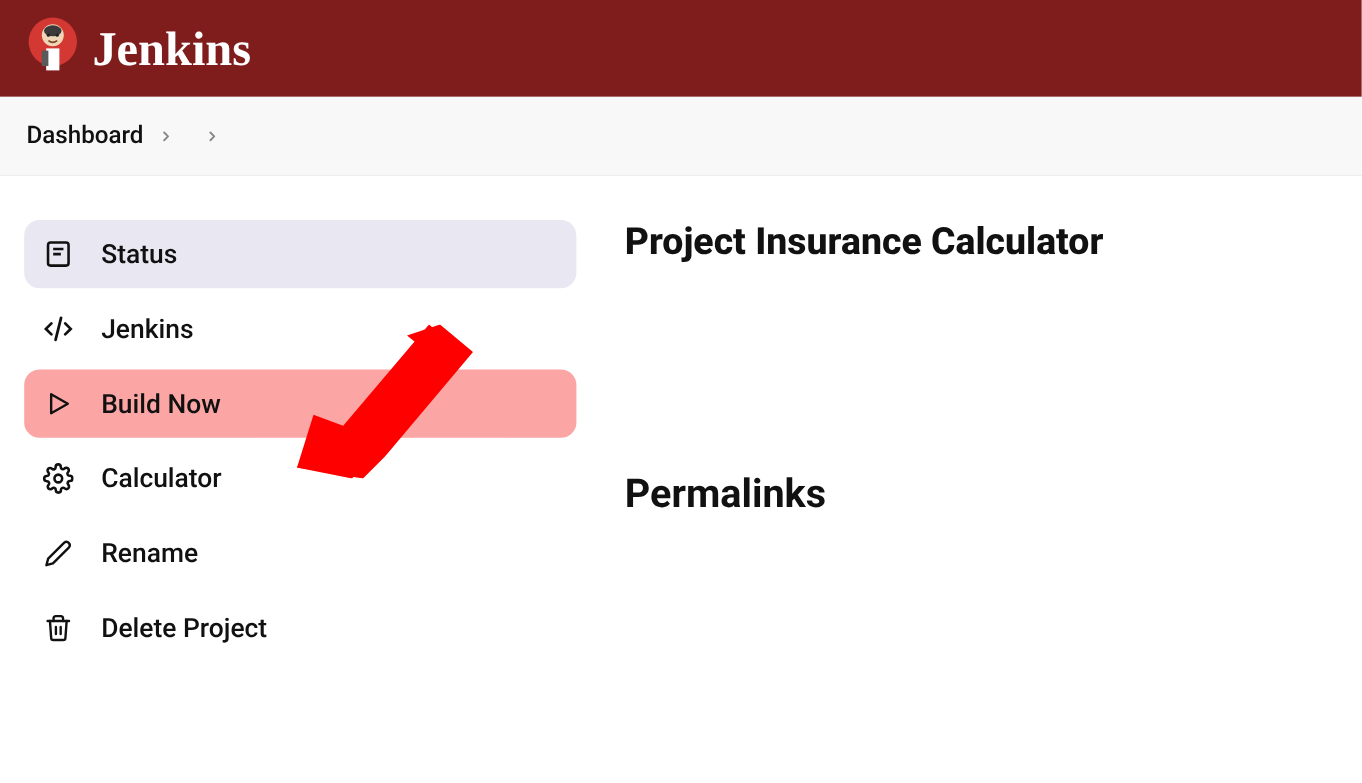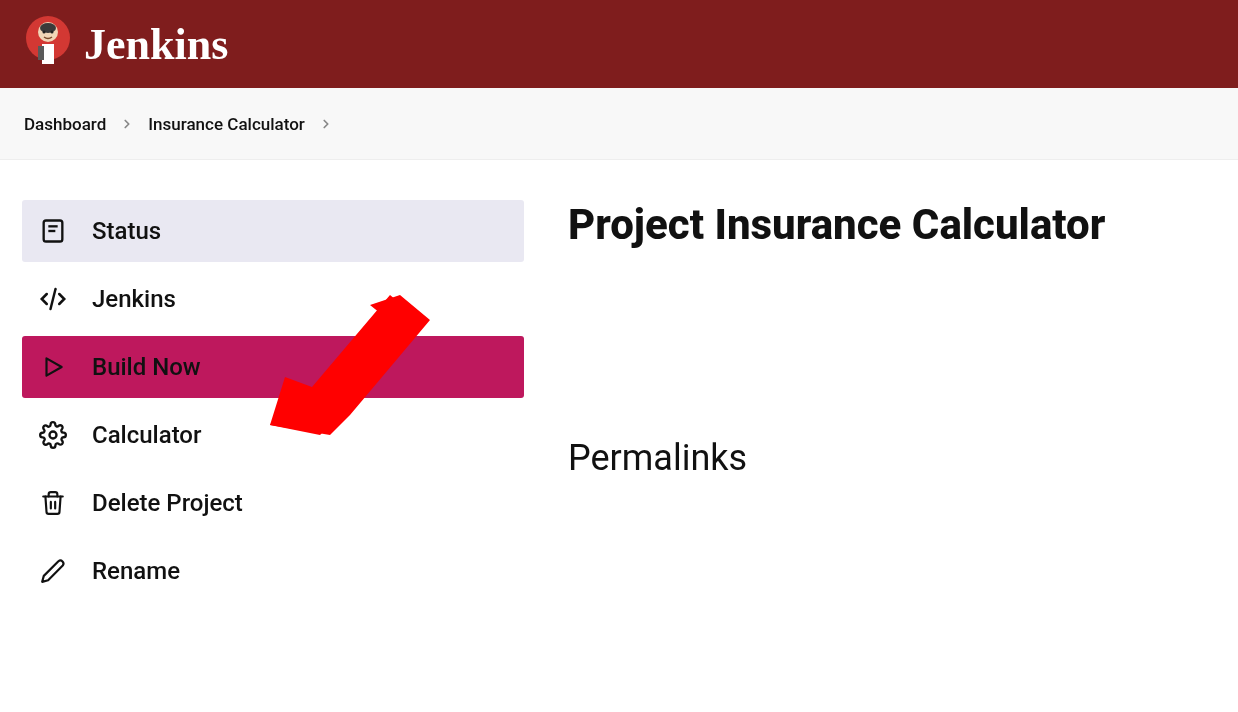--- a/index.html
+++ b/index.html
@@ -3,36 +3,36 @@
 <meta charset="utf-8">
 <style>
   * { margin: 0; padding: 0; box-sizing: border-box; }
   body { font-family: -apple-system, BlinkMacSystemFont, "Segoe UI", Roboto, sans-serif; background: #fff; width: 1238px; height: 712px; overflow: hidden; }
 
   .header { background: #7f1d1d; height: 88px; display: flex; align-items: center; padding-left: 24px; }
   .logo-wrap { display: flex; align-items: center; gap: 12px; }
   .jenkins-logo { width: 48px; height: 60px; }
   .brand { color: #fff; font-size: 44px; font-weight: 700; font-family: Georgia, "Times New Roman", serif; }
 
-  .breadcrumb-bar { background: #f8f8f8; height: 72px; display: flex; align-items: center; padding-left: 24px; font-size: 17px; color: #111; border-bottom: 1px solid #eee; }
+  .breadcrumb-bar { background: #f8f8f8; height: 72px; display: flex; align-items: center; padding-left: 24px; font-size: 22px; color: #111; border-bottom: 1px solid #eee; }
   .crumb { cursor: pointer; font-weight: 500; }
   .chevron { margin: 0 14px; color: #888; display: inline-flex; align-items: center; }
 
   .body-wrap { display: flex; position: relative; }
 
   .sidebar { width: 540px; padding: 40px 16px 0 22px; }
-  .side-item { display: flex; align-items: center; height: 62px; padding-left: 16px; border-radius: 3px; cursor: pointer; margin-bottom: 6px; }
+  .side-item { display: flex; align-items: center; height: 62px; padding-left: 16px; border-radius: 14px; cursor: pointer; margin-bottom: 6px; }
   .side-item.active { background: #e9e8f2; }
-  .side-item.hover { background: #be185d; }
+  .side-item.hover { background: #fca5a5; }
   .side-icon { width: 30px; height: 30px; margin-right: 24px; display: inline-flex; align-items: center; justify-content: center; }
   .side-label { font-size: 24px; font-weight: 500; color: #111; }
 
   .main { padding: 40px 0 0 28px; }
-  .page-title { font-size: 42px; font-weight: 800; color: #111; }
-  .section-title { font-size: 36px; font-weight: 400; color: #111; margin-top: 188px; }
+  .page-title { font-size: 34px; font-weight: 800; color: #111; }
+  .section-title { font-size: 36px; font-weight: 700; color: #111; margin-top: 188px; }
 
   .arrow-annotation { position: absolute; left: 270px; top: 135px; pointer-events: none; }
 </style>
 </head>
 <body>
 
 <div class="header">
   <div class="logo-wrap">
     <span class="jenkins-logo">
       <svg viewBox="0 0 48 60" width="48" height="60">
@@ -50,21 +50,20 @@
   </div>
 </div>
 
 <div class="breadcrumb-bar">
   <span class="crumb">Dashboard</span>
   <span class="chevron">
     <svg width="14" height="14" viewBox="0 0 24 24" fill="none" stroke="#888" stroke-width="3" stroke-linecap="round" stroke-linejoin="round">
         <polyline points="9 18 15 12 9 6"></polyline>
       </svg>
   </span>
-  <span class="crumb">Insurance Calculator</span>
   <span class="chevron">
     <svg width="14" height="14" viewBox="0 0 24 24" fill="none" stroke="#888" stroke-width="3" stroke-linecap="round" stroke-linejoin="round">
         <polyline points="9 18 15 12 9 6"></polyline>
       </svg>
   </span>
 </div>
 
 <div class="body-wrap">
 
   <div class="sidebar">
@@ -106,37 +105,37 @@
         <svg width="28" height="28" viewBox="0 0 24 24" fill="none" stroke="#111" stroke-width="2">
             <circle cx="12" cy="12" r="3"></circle>
             <path d="M19.4 15a1.65 1.65 0 0 0 .33 1.82l.06.06a2 2 0 1 1-2.83 2.83l-.06-.06a1.65 1.65 0 0 0-1.82-.33 1.65 1.65 0 0 0-1 1.51V21a2 2 0 0 1-4 0v-.09a1.65 1.65 0 0 0-1-1.51 1.65 1.65 0 0 0-1.82.33l-.06.06a2 2 0 1 1-2.83-2.83l.06-.06a1.65 1.65 0 0 0 .33-1.82 1.65 1.65 0 0 0-1.51-1H3a2 2 0 0 1 0-4h.09a1.65 1.65 0 0 0 1.51-1 1.65 1.65 0 0 0-.33-1.82l-.06-.06a2 2 0 1 1 2.83-2.83l.06.06a1.65 1.65 0 0 0 1.82.33h0a1.65 1.65 0 0 0 1-1.51V3a2 2 0 0 1 4 0v.09a1.65 1.65 0 0 0 1 1.51h0a1.65 1.65 0 0 0 1.82-.33l.06-.06a2 2 0 1 1 2.83 2.83l-.06.06a1.65 1.65 0 0 0-.33 1.82v0a1.65 1.65 0 0 0 1.51 1H21a2 2 0 0 1 0 4h-.09a1.65 1.65 0 0 0-1.51 1z"></path>
           </svg>
       </span>
       <span class="side-label">Calculator</span>
     </div>
 
     <div class="side-item">
       <span class="side-icon">
+        <svg width="26" height="26" viewBox="0 0 24 24" fill="none" stroke="#111" stroke-width="2" stroke-linecap="round" stroke-linejoin="round">
+            <path d="M17 3a2.85 2.85 0 0 1 4 4L7.5 20.5 2 22l1.5-5.5L17 3z"></path>
+          </svg>
+      </span>
+      <span class="side-label">Rename</span>
+    </div>
+
+    <div class="side-item">
+      <span class="side-icon">
         <svg width="26" height="26" viewBox="0 0 24 24" fill="none" stroke="#111" stroke-width="2" stroke-linecap="round">
             <polyline points="3 6 5 6 21 6"></polyline>
             <path d="M19 6l-1 14a2 2 0 0 1-2 2H8a2 2 0 0 1-2-2L5 6"></path>
             <path d="M10 11v6M14 11v6"></path>
             <path d="M8 6V4a2 2 0 0 1 2-2h4a2 2 0 0 1 2 2v2"></path>
           </svg>
       </span>
       <span class="side-label">Delete Project</span>
-    </div>
-
-    <div class="side-item">
-      <span class="side-icon">
-        <svg width="26" height="26" viewBox="0 0 24 24" fill="none" stroke="#111" stroke-width="2" stroke-linecap="round" stroke-linejoin="round">
-            <path d="M17 3a2.85 2.85 0 0 1 4 4L7.5 20.5 2 22l1.5-5.5L17 3z"></path>
-          </svg>
-      </span>
-      <span class="side-label">Rename</span>
     </div>
 
   </div>
 
   <div class="main">
     <h1 class="page-title">Project Insurance Calculator</h1>
     <h2 class="section-title">Permalinks</h2>
   </div>
 
   <div class="arrow-annotation">

